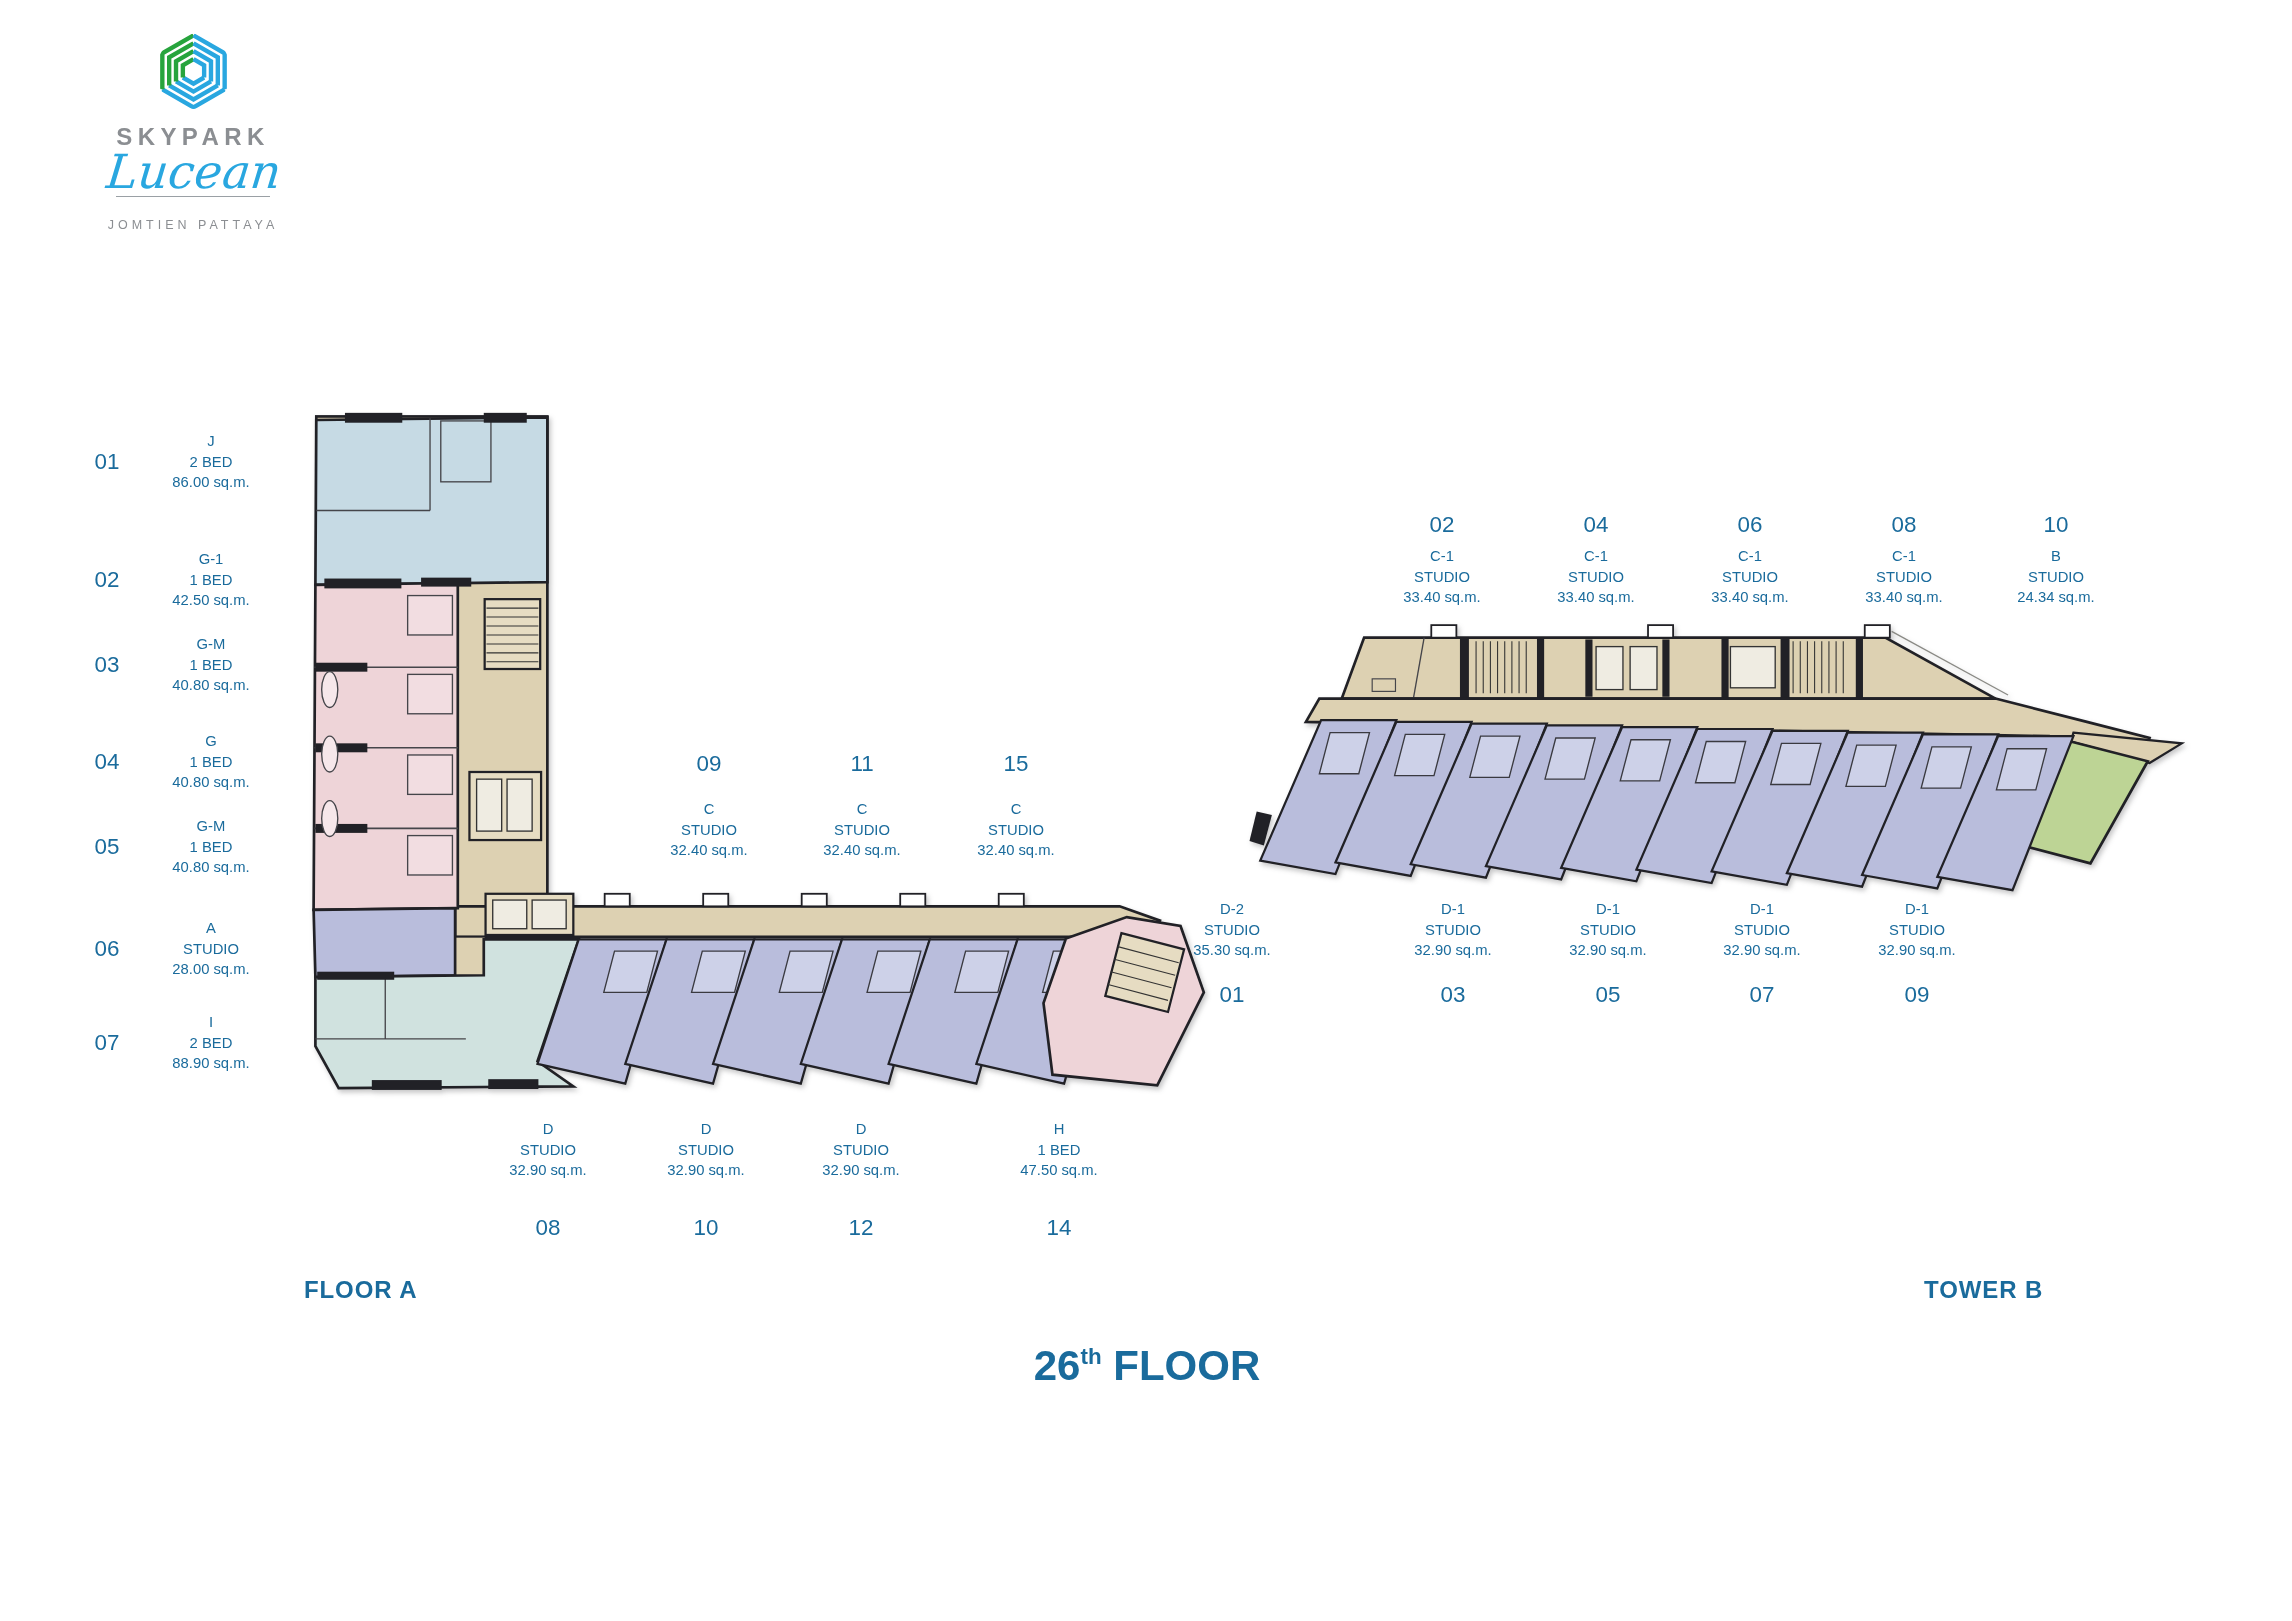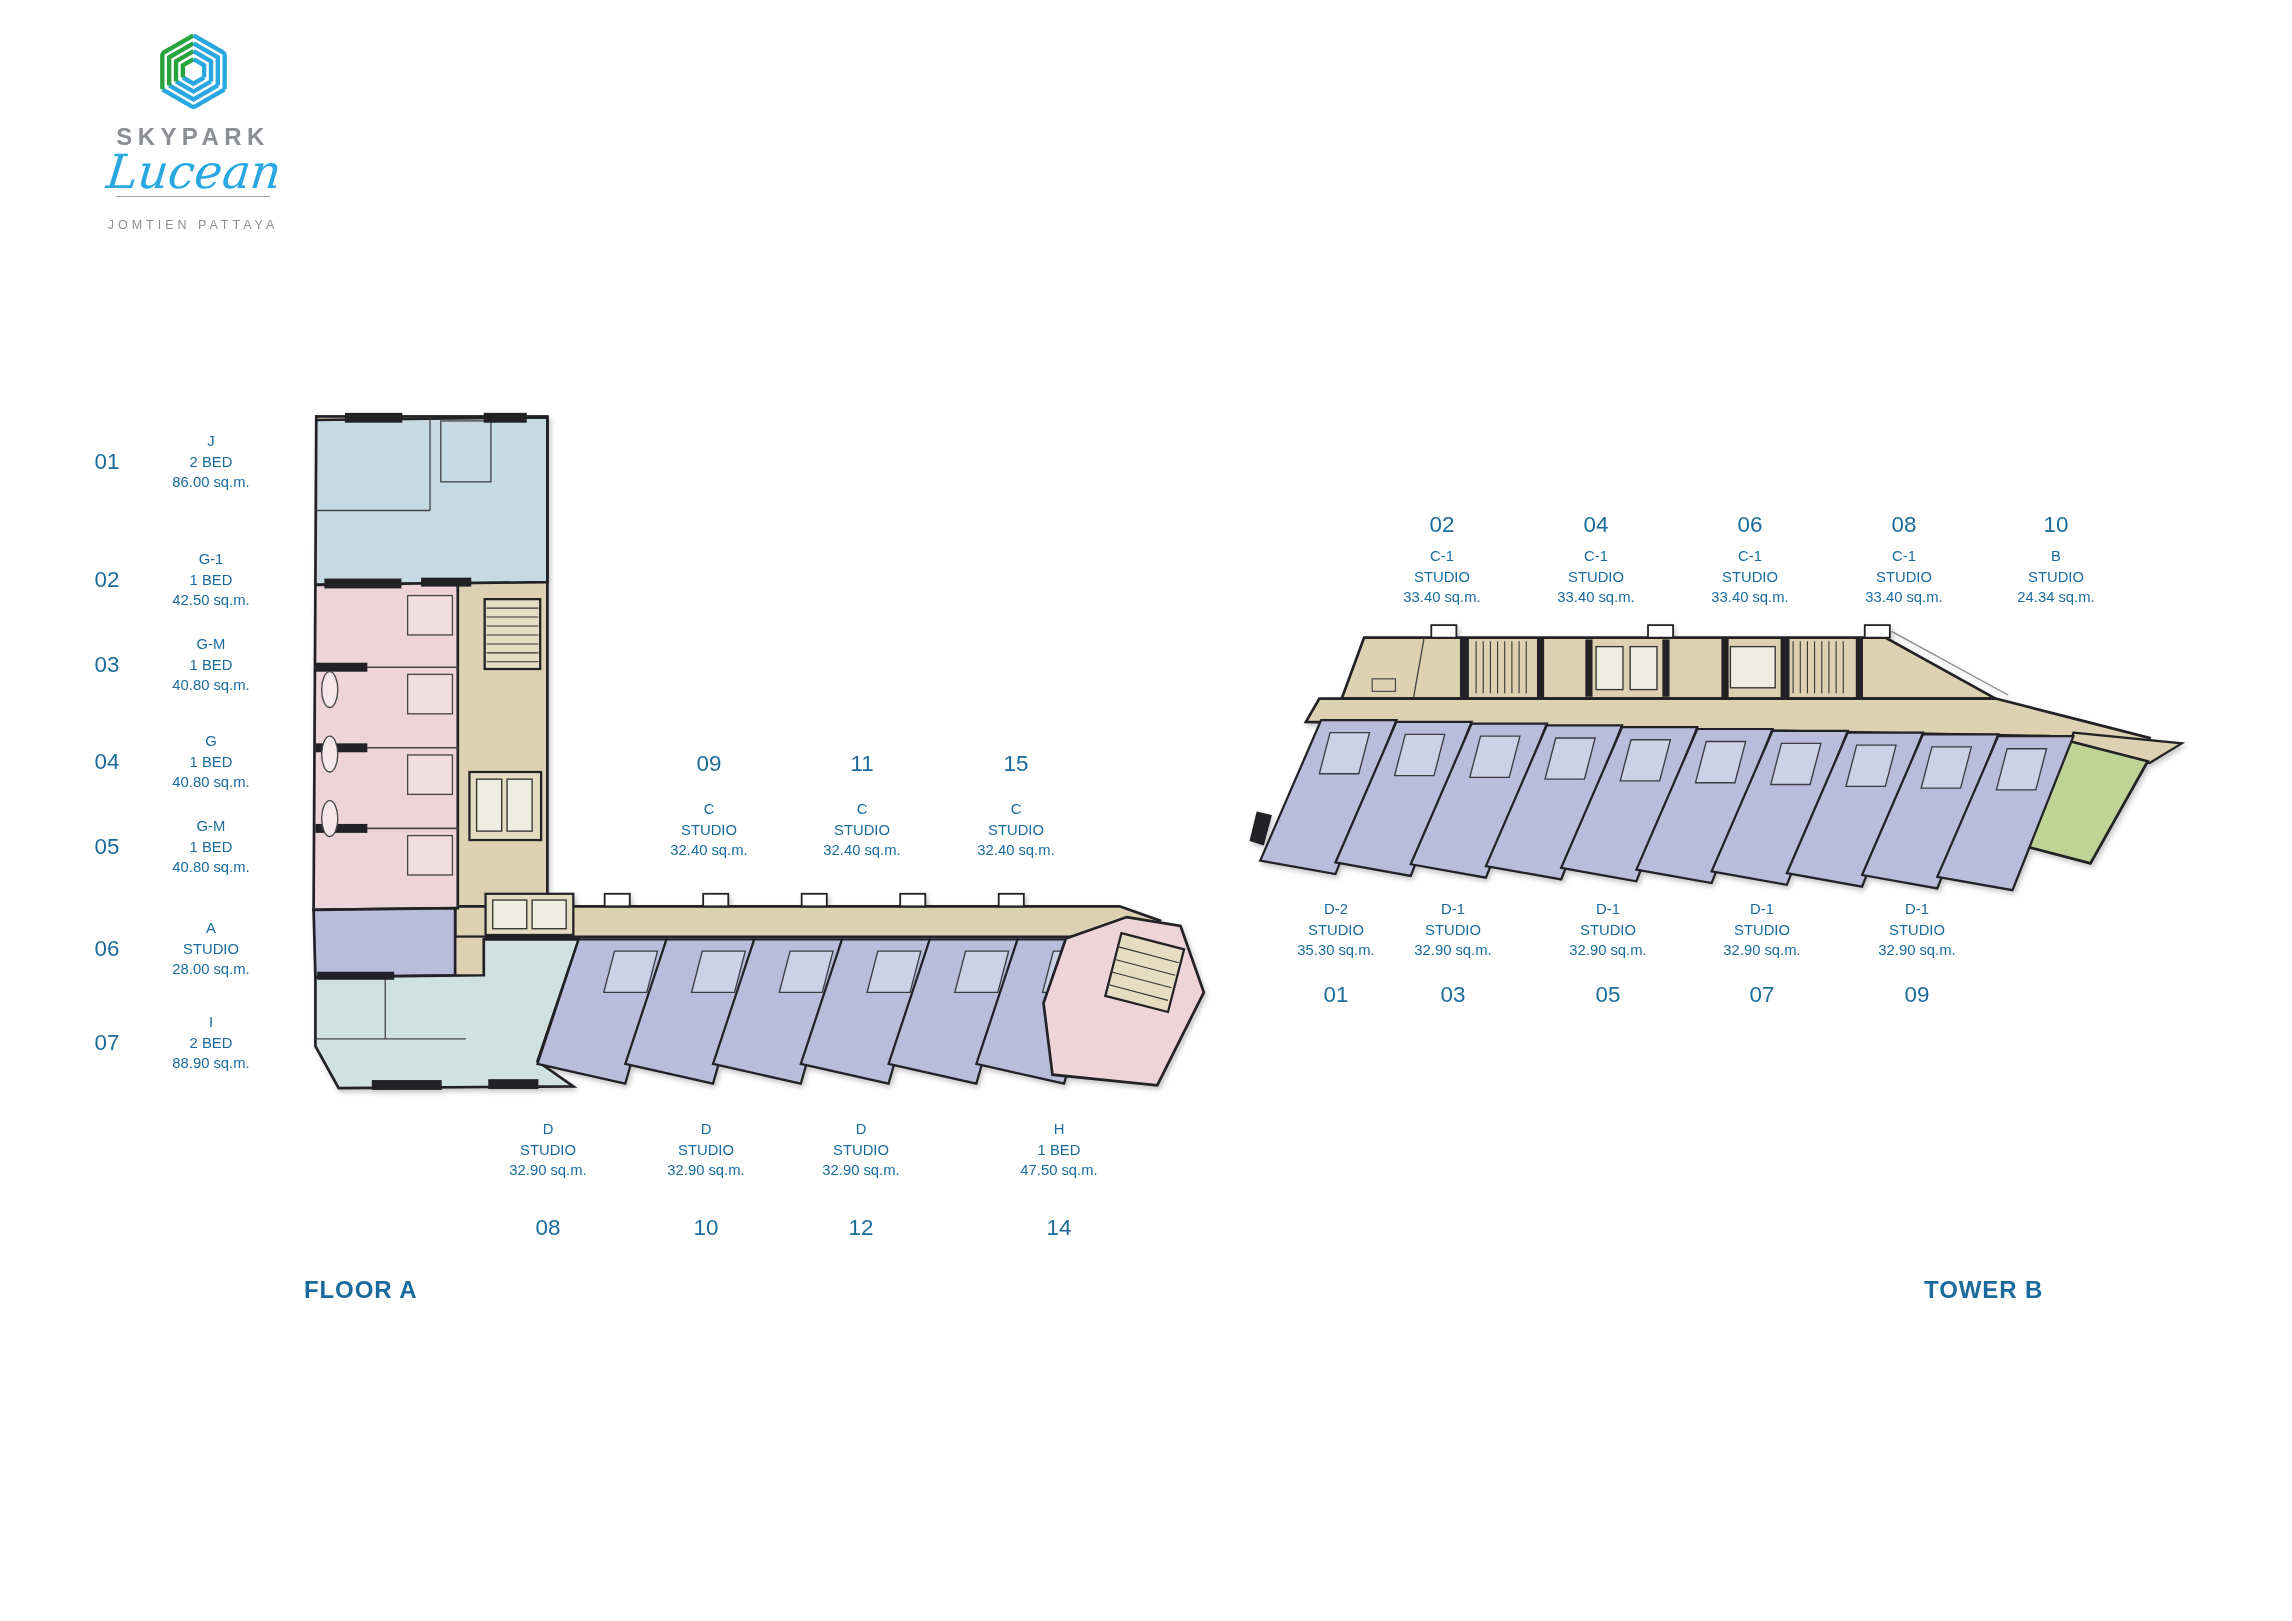--- a/index.html
+++ b/index.html
@@ -350,21 +350,21 @@
     <div class="uline">STUDIO</div>
     <div class="uline">33.40 sq.m.</div>
   </div>
   <div class="ucol top" style="left:1980px;top:512px">
     <div class="unum" style="margin-bottom:9px">10</div>
     <div class="uline">B</div>
     <div class="uline">STUDIO</div>
     <div class="uline">24.34 sq.m.</div>
   </div>
 
-  <div class="ucol bottom tight" style="left:1260px;top:899px">
+  <div class="ucol bottom tight" style="left:1156px;top:899px">
     <div class="uline">D-2</div>
     <div class="uline">STUDIO</div>
     <div class="uline">35.30 sq.m.</div>
     <div class="unum">01</div>
   </div>
   <div class="ucol bottom tight" style="left:1377px;top:899px">
     <div class="uline">D-1</div>
     <div class="uline">STUDIO</div>
     <div class="uline">32.90 sq.m.</div>
     <div class="unum">03</div>
@@ -384,15 +384,19 @@
   <div class="ucol bottom tight" style="left:1841px;top:899px">
     <div class="uline">D-1</div>
     <div class="uline">STUDIO</div>
     <div class="uline">32.90 sq.m.</div>
     <div class="unum">09</div>
   </div>
 
   <div class="tower-label" style="left:304px;top:1276px">FLOOR A</div>
   <div class="tower-label" style="left:1924px;top:1276px">TOWER B</div>
 
+  <div class="floor-title">
+    <span>26</span><sup>th</sup>
+    <span>FLOOR</span>
+  </div>
 
 </div>
 
 
 </body></html>

